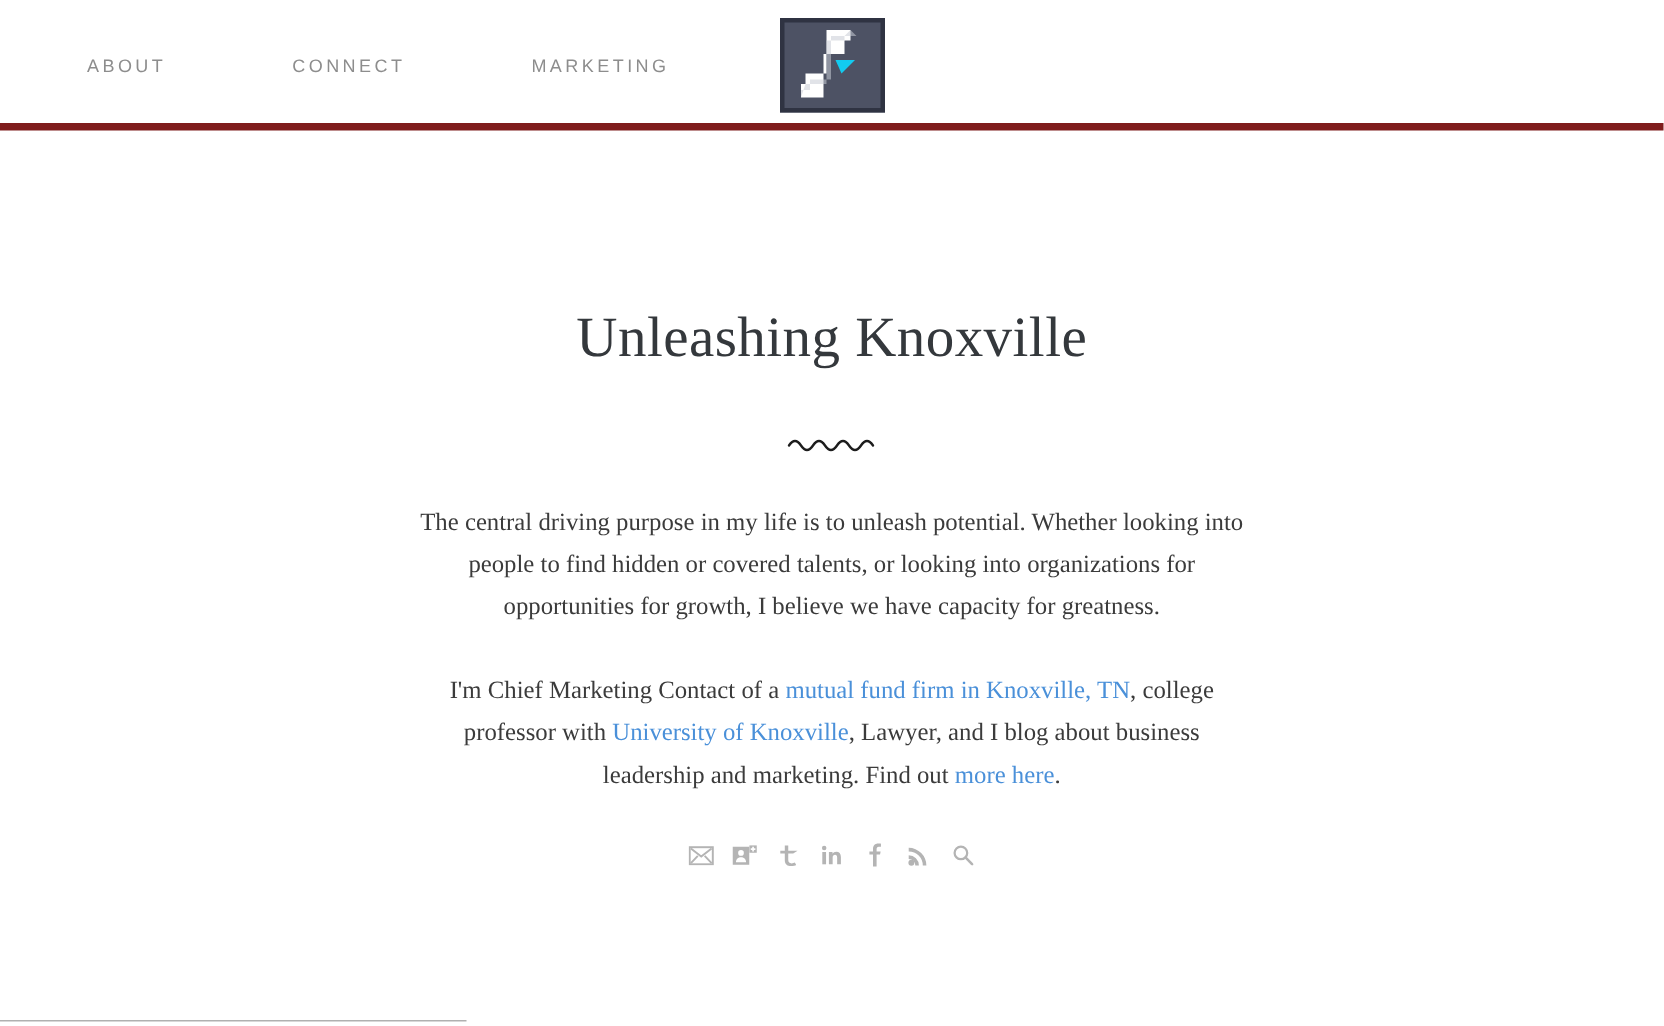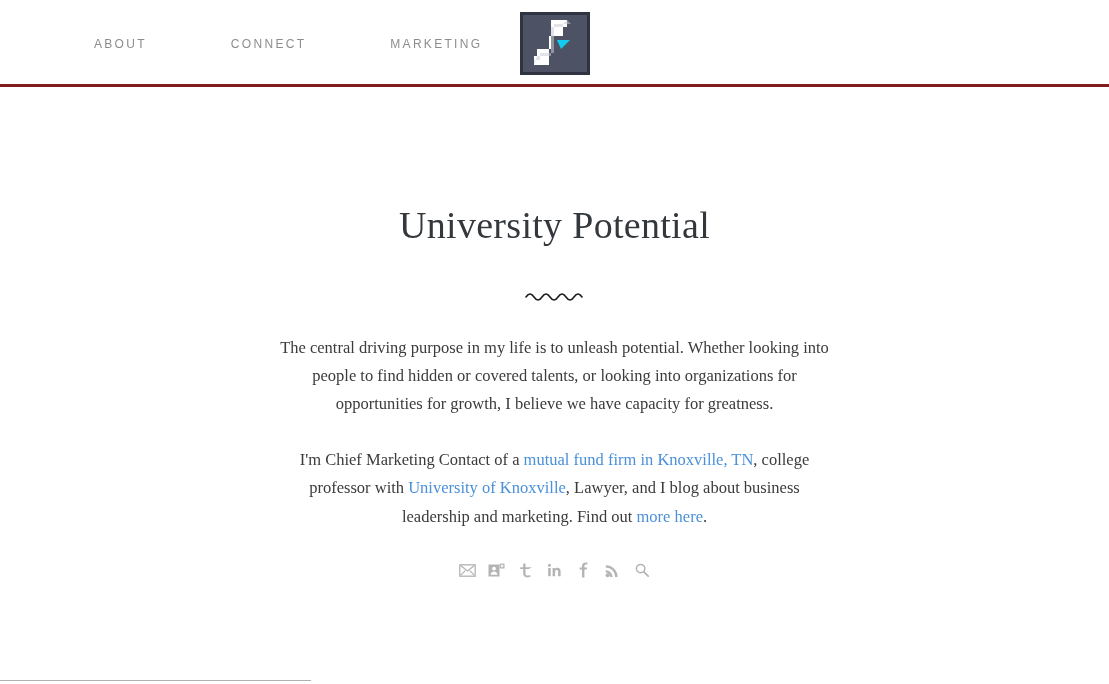--- a/index.html
+++ b/index.html
@@ -13,23 +13,22 @@
     font-family: "Liberation Sans", sans-serif;
     overflow: hidden;
     position: relative;
   }
 
   
   .site-header {
     position: relative;
     height: 87px;
     box-sizing: border-box;
-    border-bottom: 3px solid #7f1d1d;
+    border-bottom: 5px solid #7f1d1d;
     background: #ffffff;
-    padding-left: 36px;
   }
   .nav-row {
     display: flex;
     align-items: center;
     height: 87px;
     width: 100%;
   }
   .nav-group {
     display: flex;
     align-items: center;
@@ -171,21 +170,21 @@
         <path d="M44 5 H28 V34 H14 V41 H11 V50 H26 V21 H40 V12 H44 Z" fill="#ffffff"></path>
         <path d="M44 5 L48 9 H31 V38 H17 V45 H11 V50 L14 41 H28 V12 H40 V9 Z" fill="#c9ccd6" opacity="0.55"></path>
         <polygon points="34,25 47,25 38,34" fill="#12cbf0"></polygon>
       </svg>
     </span>
   </a>
 </header>
 
 <main class="main">
 
-  <h1 class="page-title">University Potential</h1>
+  <h1 class="page-title">Unleashing Knoxville</h1>
 
   <svg class="wave-divider" viewBox="0 0 62 14" aria-hidden="true">
     <path d="M2 8 Q6 2 10 8 T18 8 T26 8 T34 8 T42 8 T50 8 T58 8" fill="none" stroke="#1d1d1d" stroke-width="1.6" stroke-linecap="round"></path>
   </svg>
 
   <div class="content">
 
     <p class="body-par par-1">The central driving purpose in my life is to unleash potential. Whether looking into people to find hidden or covered talents, or looking into organizations for opportunities for growth, I believe we have capacity for greatness.</p>
 
     <p class="body-par par-2"><span>I'm Chief Marketing Contact of a </span><a href="#">mutual fund firm in Knoxville, TN</a><span>, college professor with </span><a href="#">University of Knoxville</a><span>, Lawyer, and I blog about business leadership and marketing. Find out </span><a href="#">more here</a><span>.</span></p>

